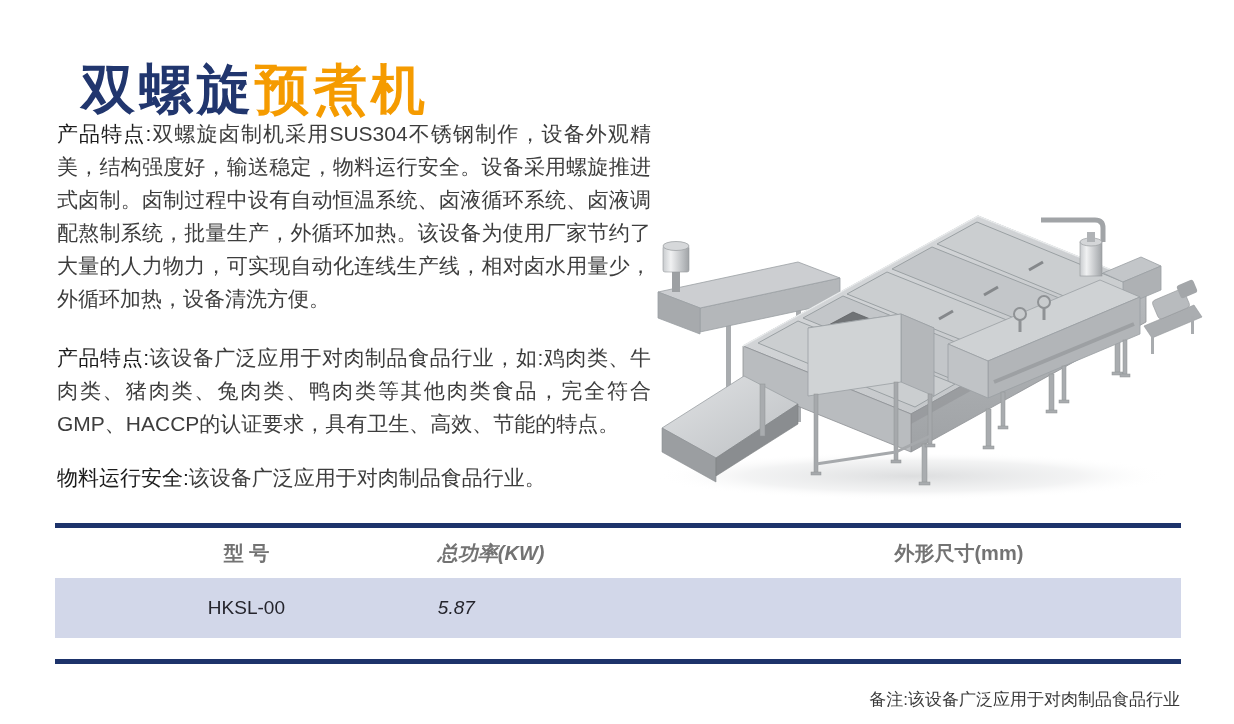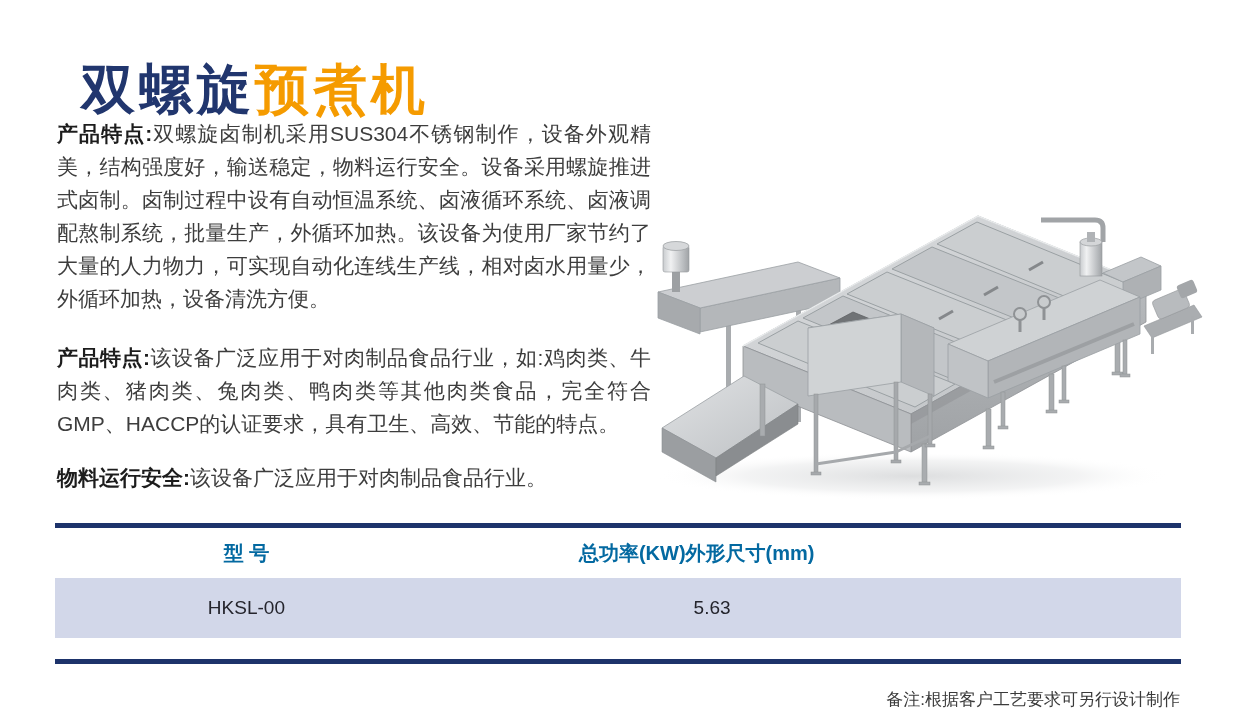--- a/index.html
+++ b/index.html
@@ -19,32 +19,32 @@
   .title .t-orange{color:#F59B00;}
 
   .para{
     position:absolute;left:57px;width:594px;
     font-size:21px;line-height:33px;color:#3d3d3d;
     text-align:justify;margin:0;
   }
   #para-features{top:117px;}
   #para-scope{top:341px;}
   #para-params{top:461px;}
-  .para .lbl{font-weight:bold;color:#1c1c1c;}
+  .para .lbl{font-weight:normal;color:#1c1c1c;}
 
   .machine{position:absolute;left:648px;top:176px;width:566px;height:336px;}
   .machine svg{display:block;width:100%;height:100%;}
 
   .spec{position:absolute;left:55px;top:523px;width:1126px;}
   .rule{height:5px;background:#1D336B;}
-  .hrow{display:flex;height:50px;align-items:center;font-size:20px;font-weight:bold;color:#0369a1;background:#ffffff;}
-  .drow{display:flex;height:60px;align-items:center;font-size:19px;color:#24242c;background:#D2D7E9;gap:45px;}
+  .hrow{display:flex;height:50px;align-items:center;font-size:20px;font-weight:bold;color:#737373;background:#ffffff;}
+  .drow{display:flex;height:60px;align-items:center;font-size:19px;color:#24242c;background:#D2D7E9;}
   .c1{width:34%;text-align:center;}
-  .c2{width:22%;text-align:right;}
-  .c3{width:30%;text-align:left;}
+  .c2{width:22%;text-align:left;font-style:italic;}
+  .c3{width:30%;text-align:right;}
   .c4{width:14%;}
   .gaprow{height:21px;background:#ffffff;}
 
   .note{
     position:absolute;top:688px;right:54px;
     font-size:17px;color:#3a3a3a;white-space:nowrap;
   }
 </style>
 </head>
 <body>
@@ -194,20 +194,20 @@
 <div class="spec">
   <div class="rule"></div>
   <div class="hrow">
     <div class="c1">型 号</div>
     <div class="c2">总功率(KW)</div>
     <div class="c3">外形尺寸(mm)</div>
     <div class="c4"></div>
   </div>
   <div class="drow">
     <div class="c1">HKSL-00</div>
-    <div class="c2">5.63</div>
+    <div class="c2">5.87</div>
     <div class="c4"></div>
   </div>
   <div class="gaprow"></div>
   <div class="rule"></div>
 </div>
 
-<div class="note">备注:根据客户工艺要求可另行设计制作</div>
+<div class="note">备注:该设备广泛应用于对肉制品食品行业</div>
 
 </body></html>

